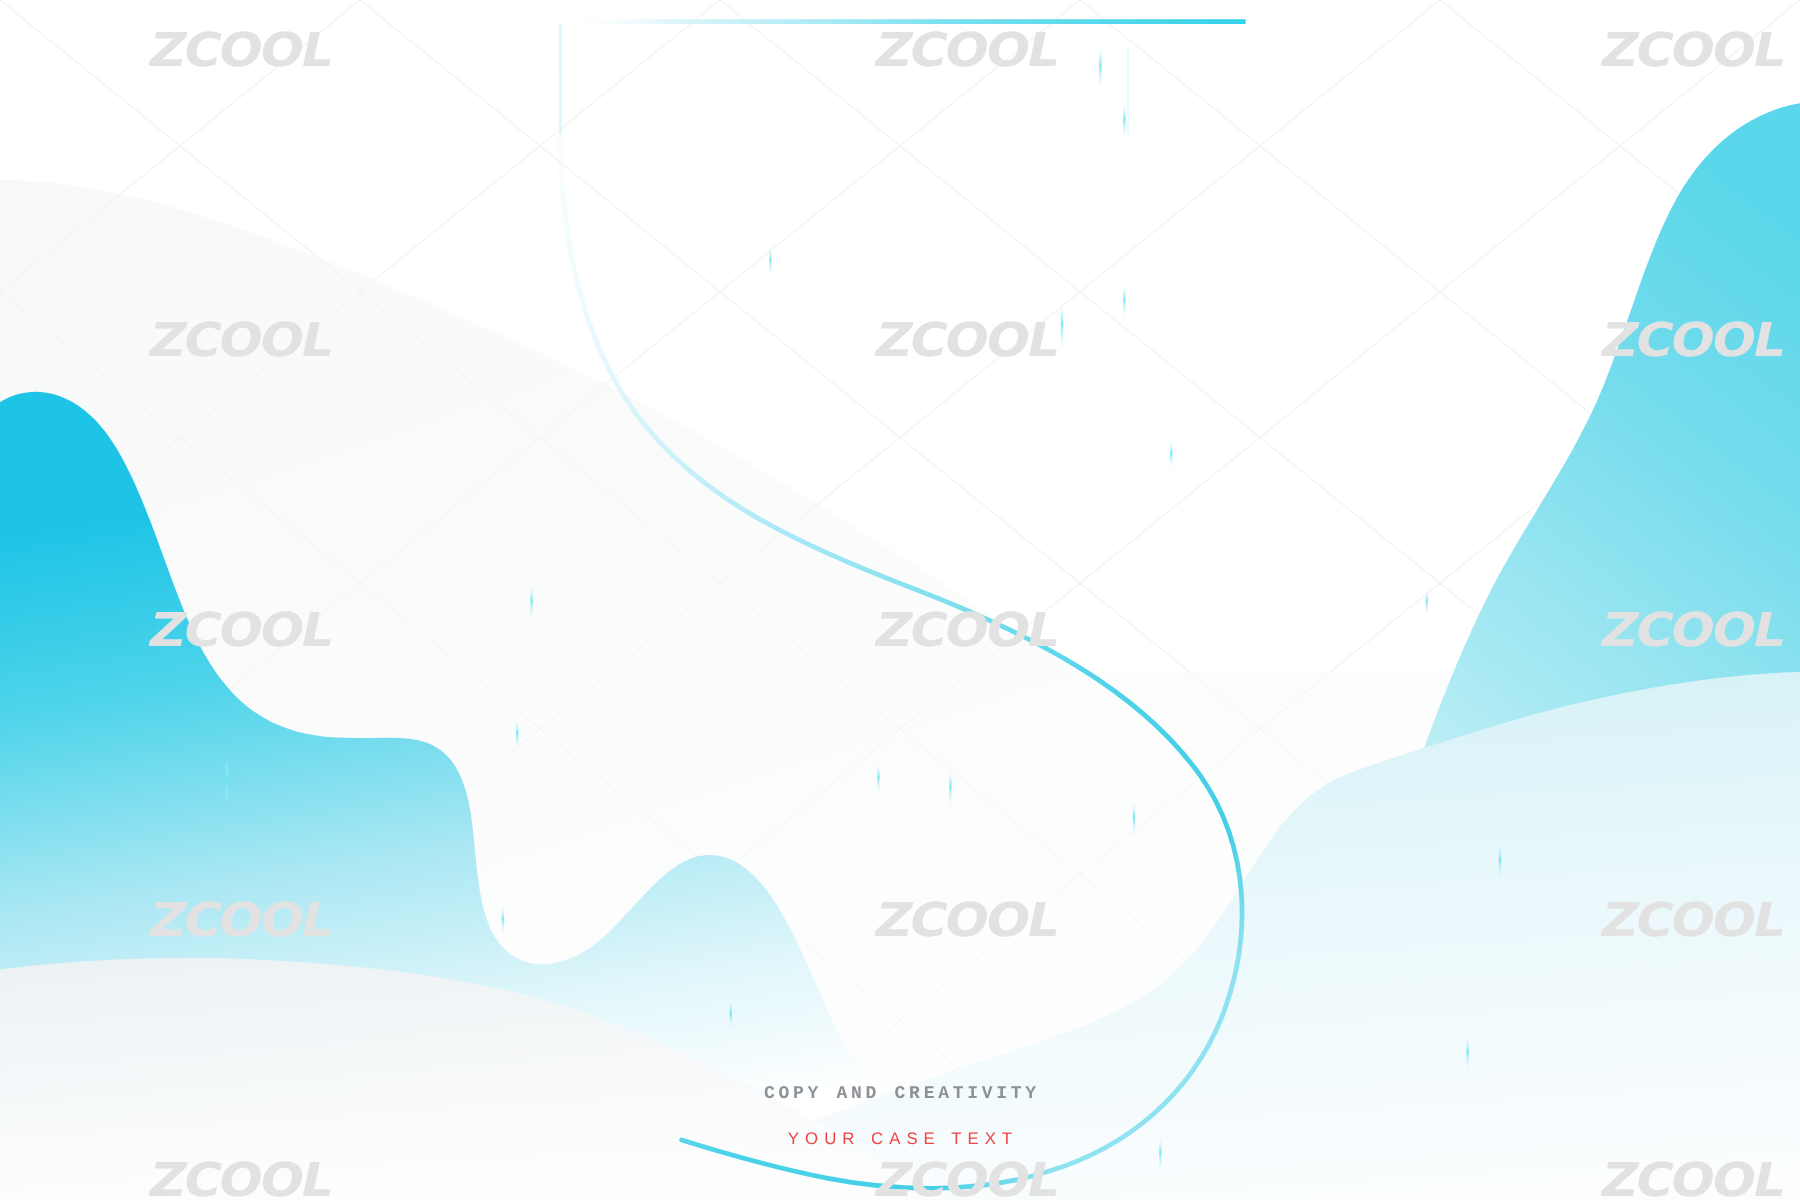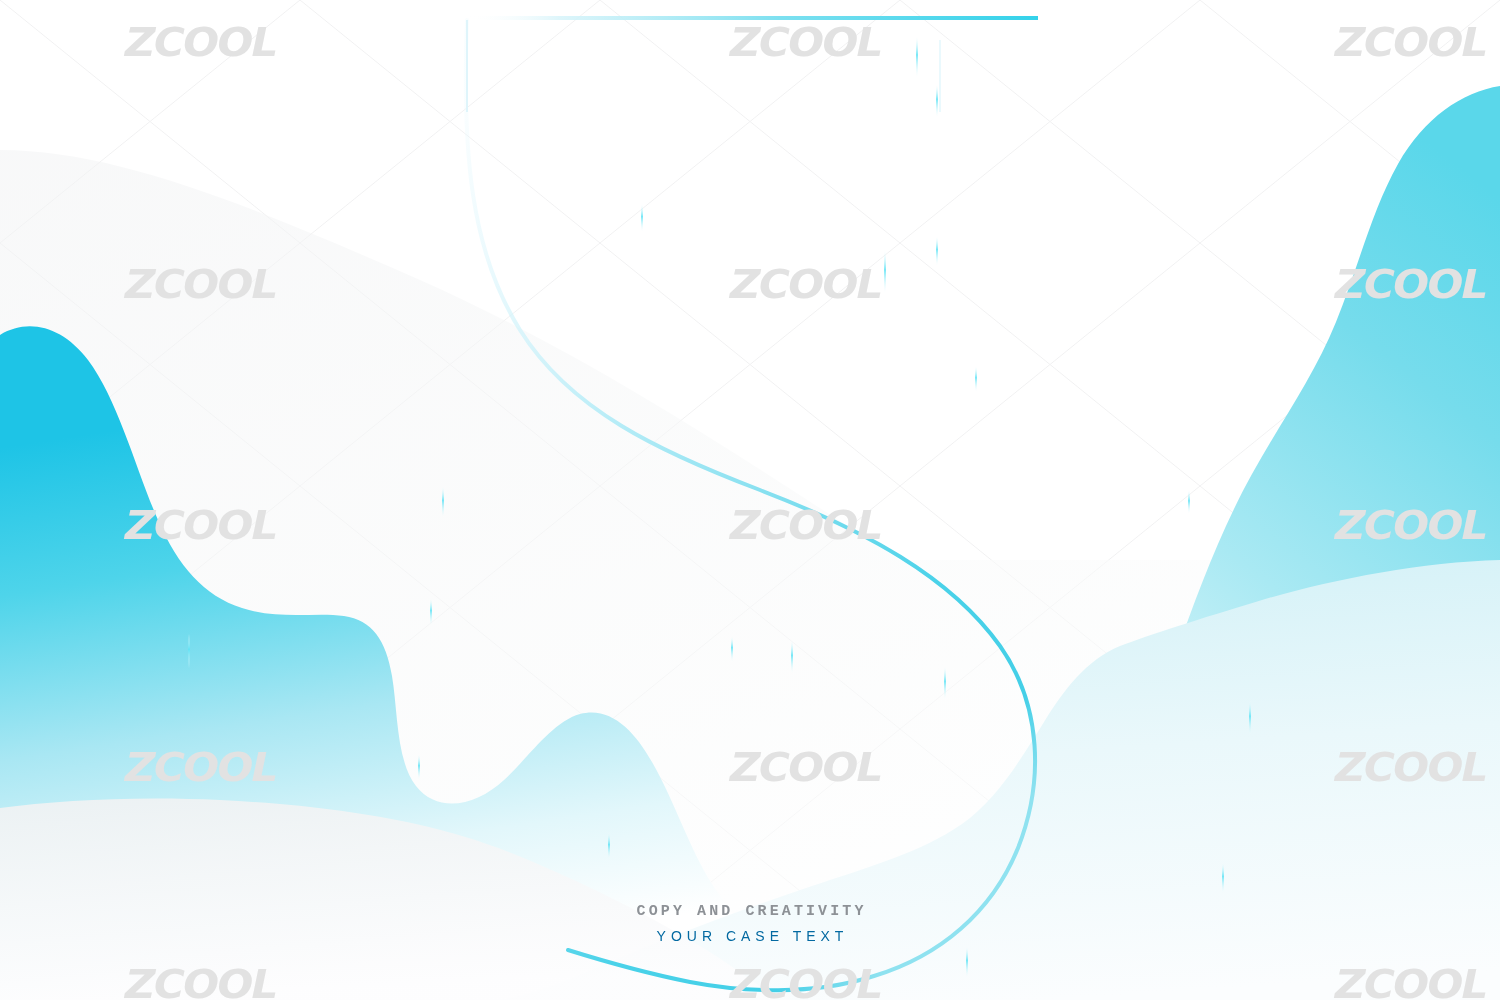--- a/index.html
+++ b/index.html
@@ -41,23 +41,23 @@
     color: #8d9196;
     line-height: 20px;
     margin: 0;
     text-indent: 3.1px;
   }
   .caption-secondary {
     font-family: "Liberation Sans", sans-serif;
     font-size: 14px;
     font-weight: normal;
     letter-spacing: 5.0px;
-    color: #0369a1;
+    color: #ef4444;
     line-height: 20px;
-    margin: 4px;
+    margin: 16px;
     text-indent: 5px;
   }
   
   .watermark-layer {
     position: absolute;
     inset: 0;
     pointer-events: none;
     overflow: hidden;
     padding-left: 46px;
   }

